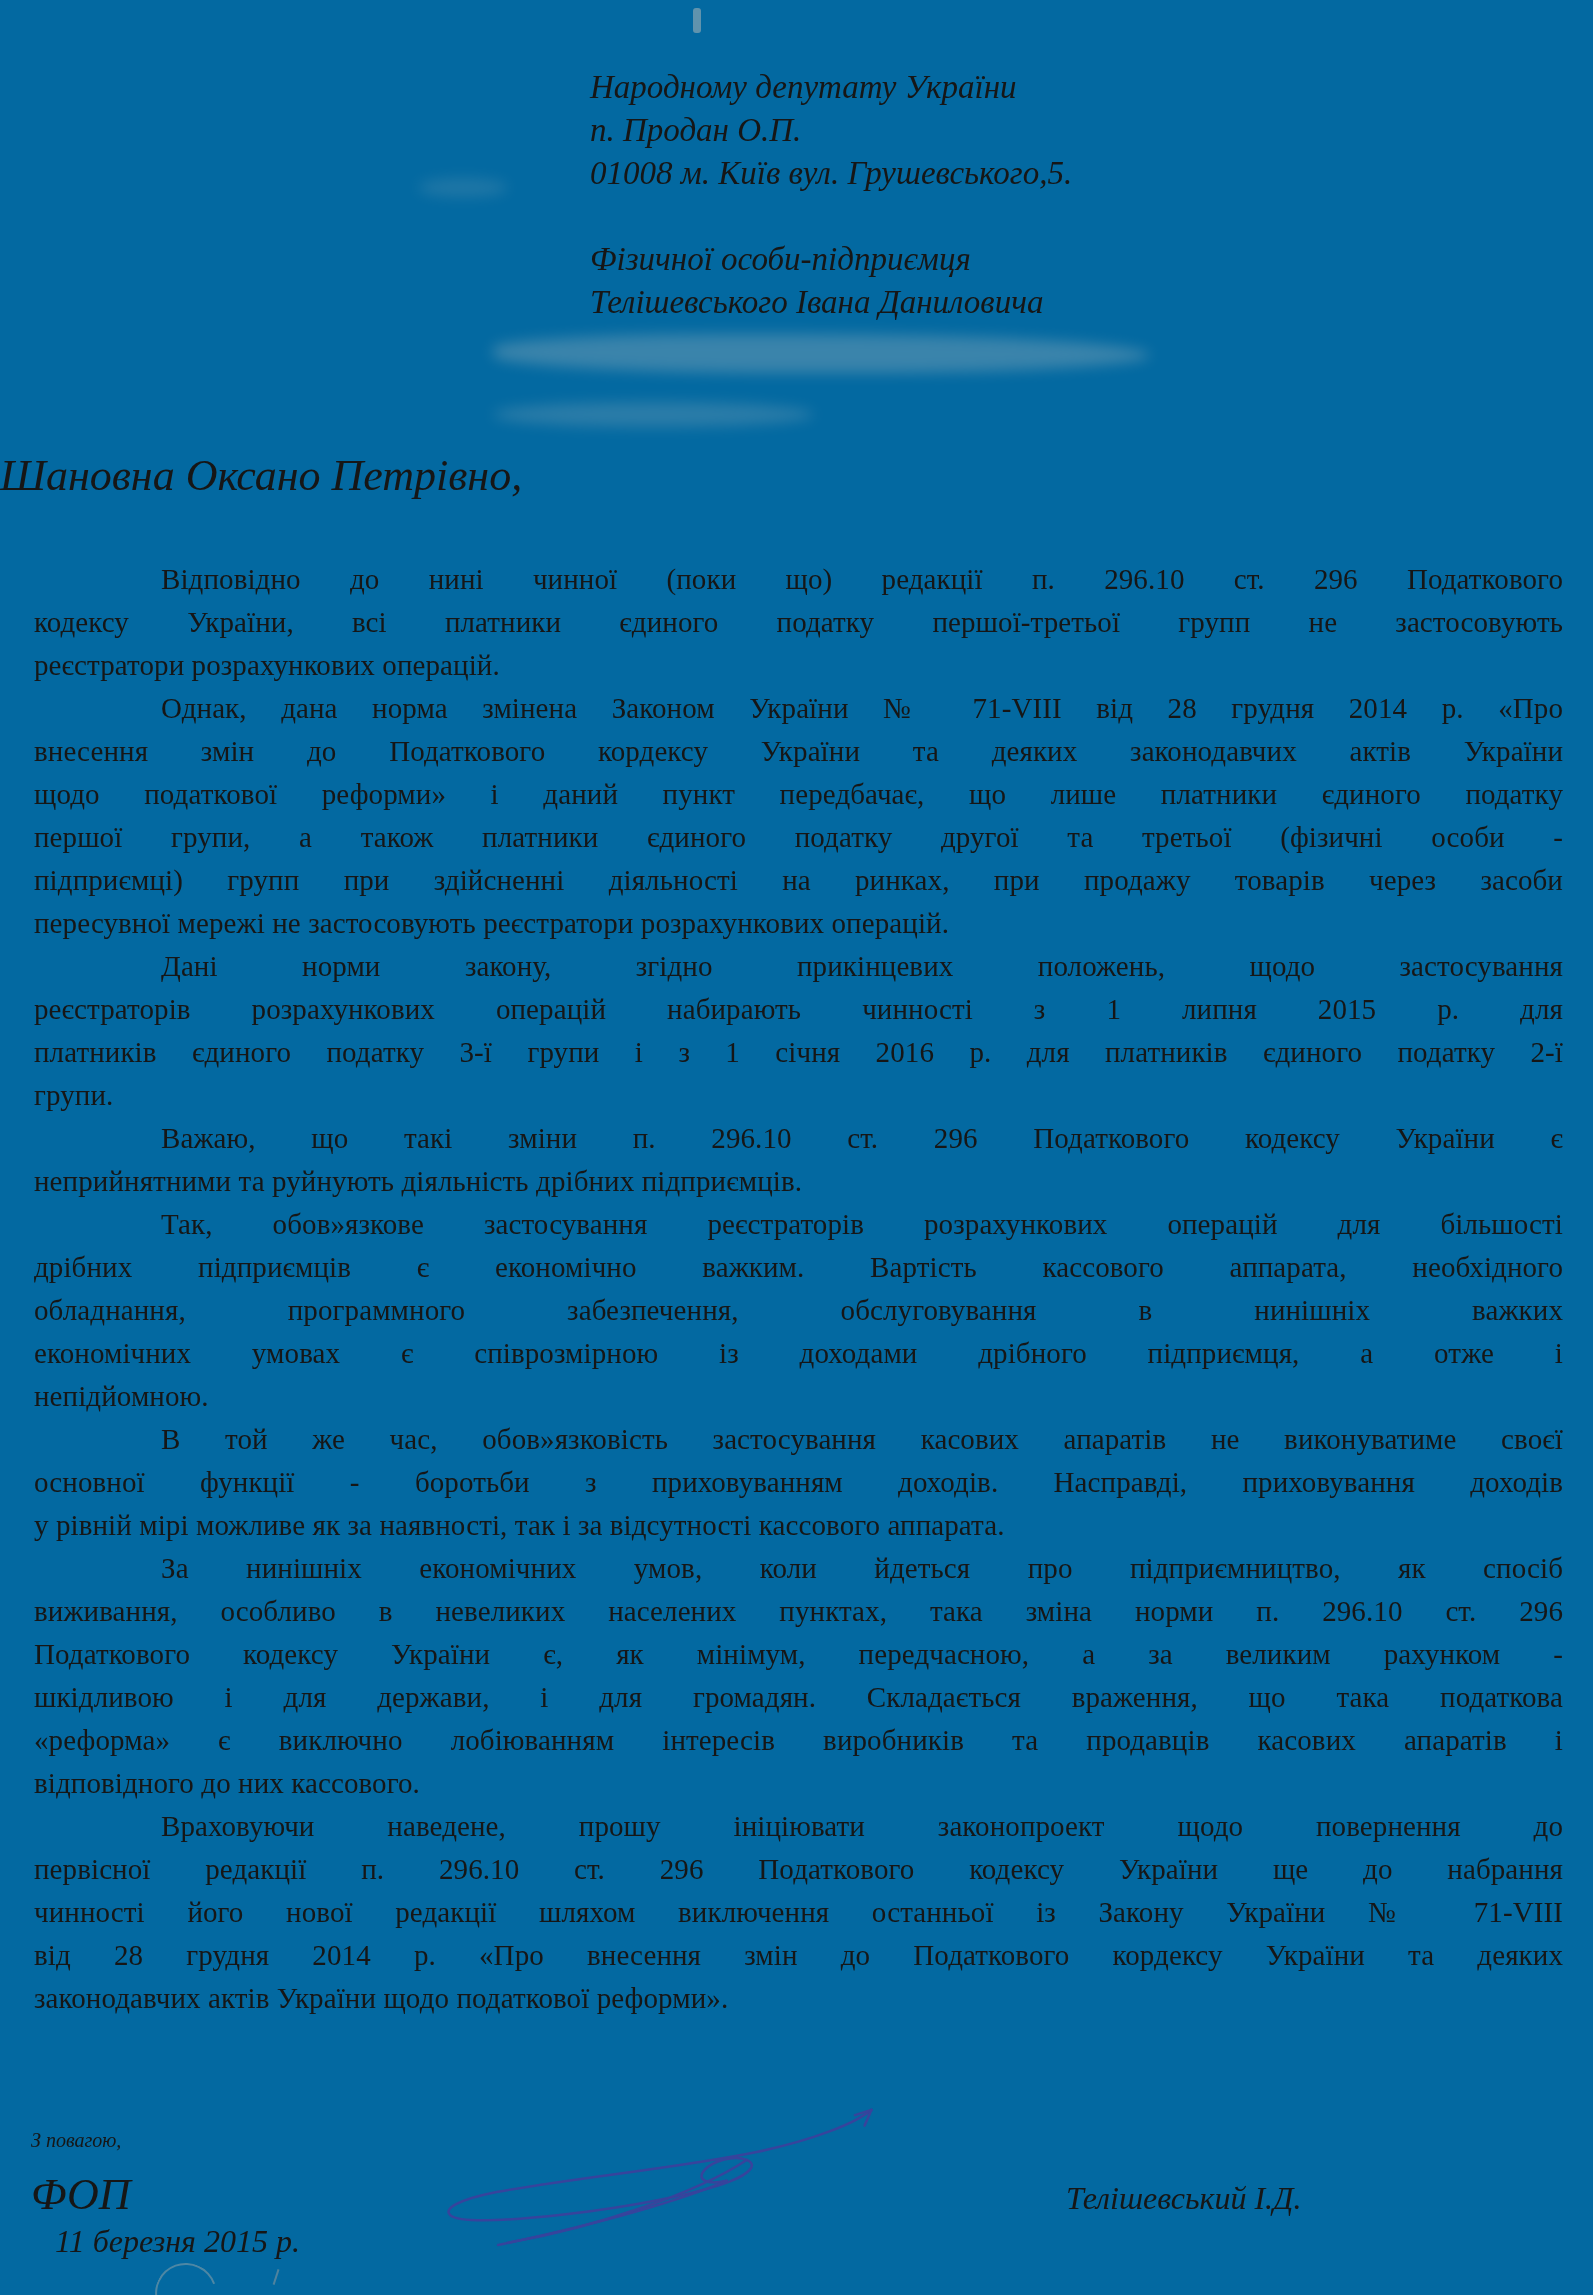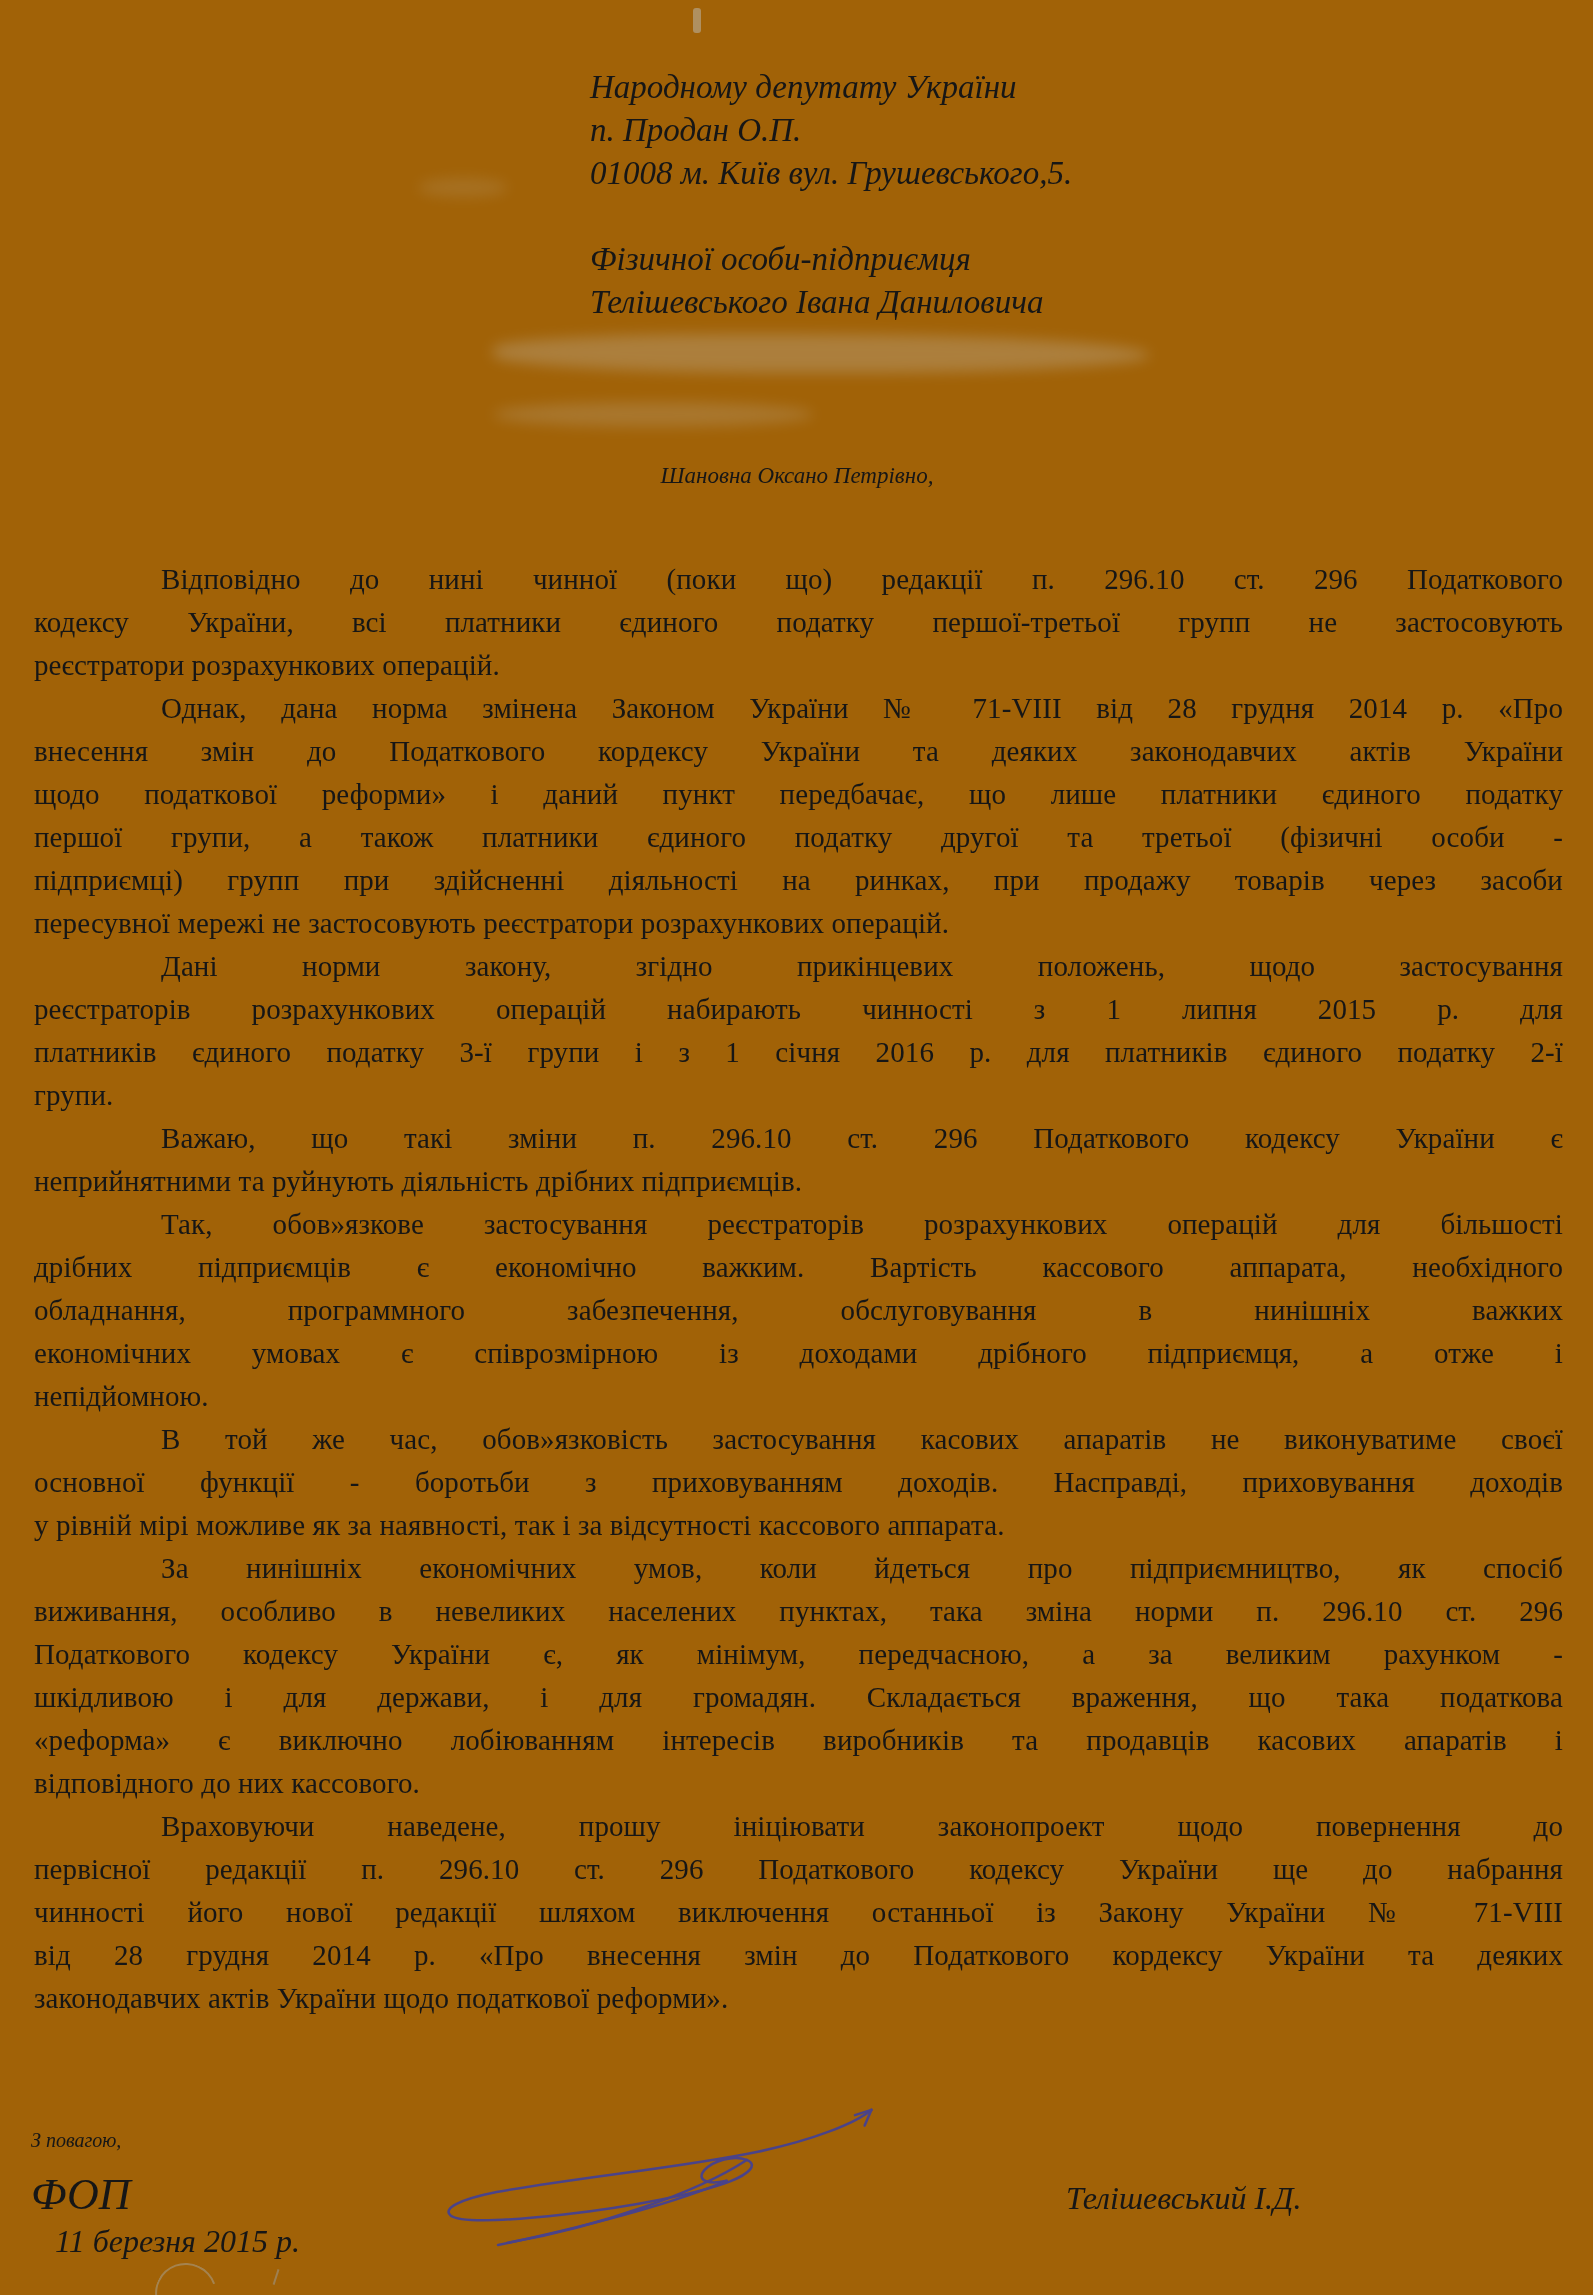--- a/index.html
+++ b/index.html
@@ -5,21 +5,21 @@
   html, body {
     margin: 0;
     padding: 0;
     background: #e8e8e8;
   }
   .page {
     position: relative;
     width: 1594px;
     height: 2295px;
     margin: 0 auto;
-    background: #a16207;
+    background: #0369a1;
     overflow: hidden;
     color: #161616;
     font-family: "Liberation Serif", "DejaVu Serif", serif;
   }
   
   .header-block {
     position: absolute;
     left: 590px;
     top: 66px;
     width: 821px;
@@ -27,23 +27,22 @@
     font-size: 33px;
     line-height: 43px;
   }
   .header-block .tline { min-height: 43px; white-space: nowrap; }
   
   .salutation {
     position: absolute;
     left: 0;
     top: 454px;
     width: 100%;
-    text-align: center;
     font-style: italic;
-    font-size: 23px;
+    font-size: 44px;
     line-height: 43px;
   }
   
   .body-text {
     position: absolute;
     left: 34px;
     top: 526px;
     width: 1529px;
     font-size: 29px;
     margin-top: 32px;

